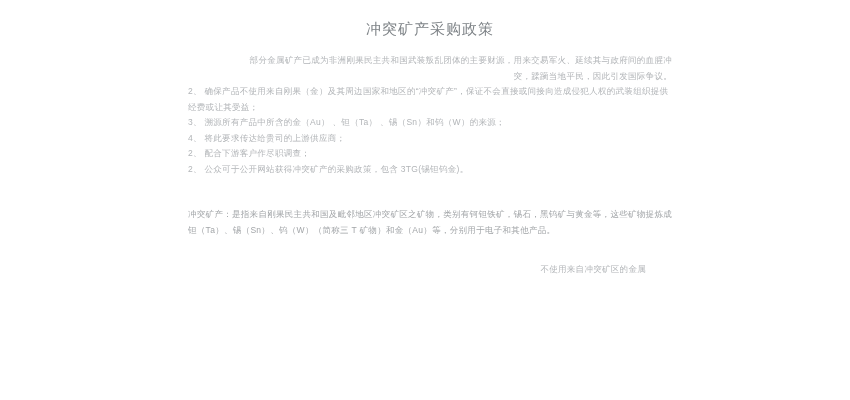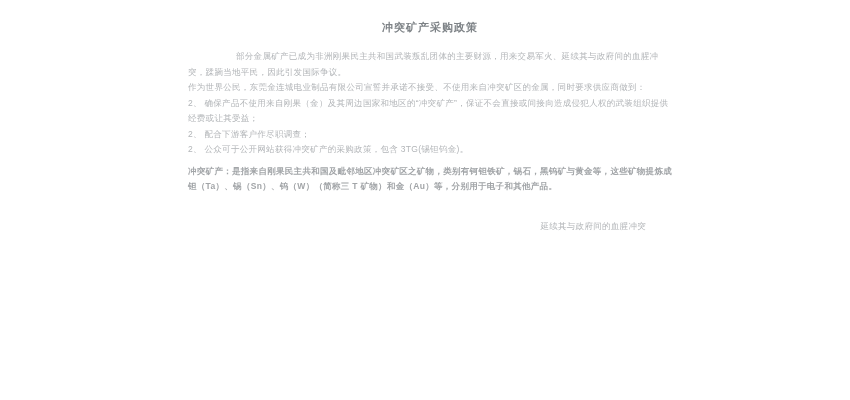--- a/index.html
+++ b/index.html
@@ -19,39 +19,40 @@
     background: #ffffff;
   }
   .doc {
     position: absolute;
     left: 188px;
     top: 20px;
     width: 484px;
   }
   .doc-title {
     margin: 0 0 14px 0;
-    font-size: 11px;
-    font-weight: bold;
+    font-size: 15px;
+    font-weight: normal;
     text-align: center;
     color: #7e8387;
     letter-spacing: 1px;
   }
   .para {
     margin: 0;
     font-size: 8.5px;
     line-height: 15.5px;
     color: #b2b5b8;
     letter-spacing: 0.3px;
   }
   .para.indent {
     text-indent: 48px;
+    text-align: right;
   }
   .para.definition {
-    margin-top: 6px;
-    font-weight: bold;
+    margin-top: 30px;
+    font-weight: normal;
     color: #a2a5a8;
   }
   .signature {
     margin: 24px 0 0 0;
     font-size: 8.5px;
     line-height: 15.5px;
     color: #b2b5b8;
     text-align: right;
     padding-right: 26px;
     letter-spacing: 0.3px;
@@ -59,28 +60,29 @@
 </style>
 </head>
 <body>
 
 <div class="page">
   <div class="doc">
     <h1 class="doc-title">冲突矿产采购政策</h1>
 
     <p class="para indent">部分金属矿产已成为非洲刚果民主共和国武装叛乱团体的主要财源，用来交易军火、延续其与政府间的血腥冲突，蹂躏当地平民，因此引发国际争议。</p>
 
-    <p class="para">作为世界公民，东莞金连城电业制品有限公司宣誓并承诺不接受、不使用来自冲突矿区的金属，同时要求供应商做到：</p>
 
 
     <p class="para">2、 确保产品不使用来自刚果（金）及其周边国家和地区的“冲突矿产”，保证不会直接或间接向造成侵犯人权的武装组织提供经费或让其受益；</p>
 
+    <p class="para">3、 溯源所有产品中所含的金（Au） 、钽（Ta） 、锡（Sn）和钨（W）的来源；</p>
 
+    <p class="para">4、 将此要求传达给贵司的上游供应商；</p>
 
     <p class="para">2、 配合下游客户作尽职调查；</p>
 
     <p class="para">2、 公众可于公开网站获得冲突矿产的采购政策，包含 3TG(锡钽钨金)。</p>
 
     <p class="para definition">冲突矿产：是指来自刚果民主共和国及毗邻地区冲突矿区之矿物，类别有钶钽铁矿，锡石，黑钨矿与黄金等，这些矿物提炼成钽（Ta）、锡（Sn）、钨（W）（简称三 T 矿物）和金（Au）等，分别用于电子和其他产品。</p>
 
-    <p class="signature">延续其与政府间的血腥冲突</p>
+    <p class="signature">不使用来自冲突矿区的金属</p>
   </div>
 </div>
 
 </body></html>

